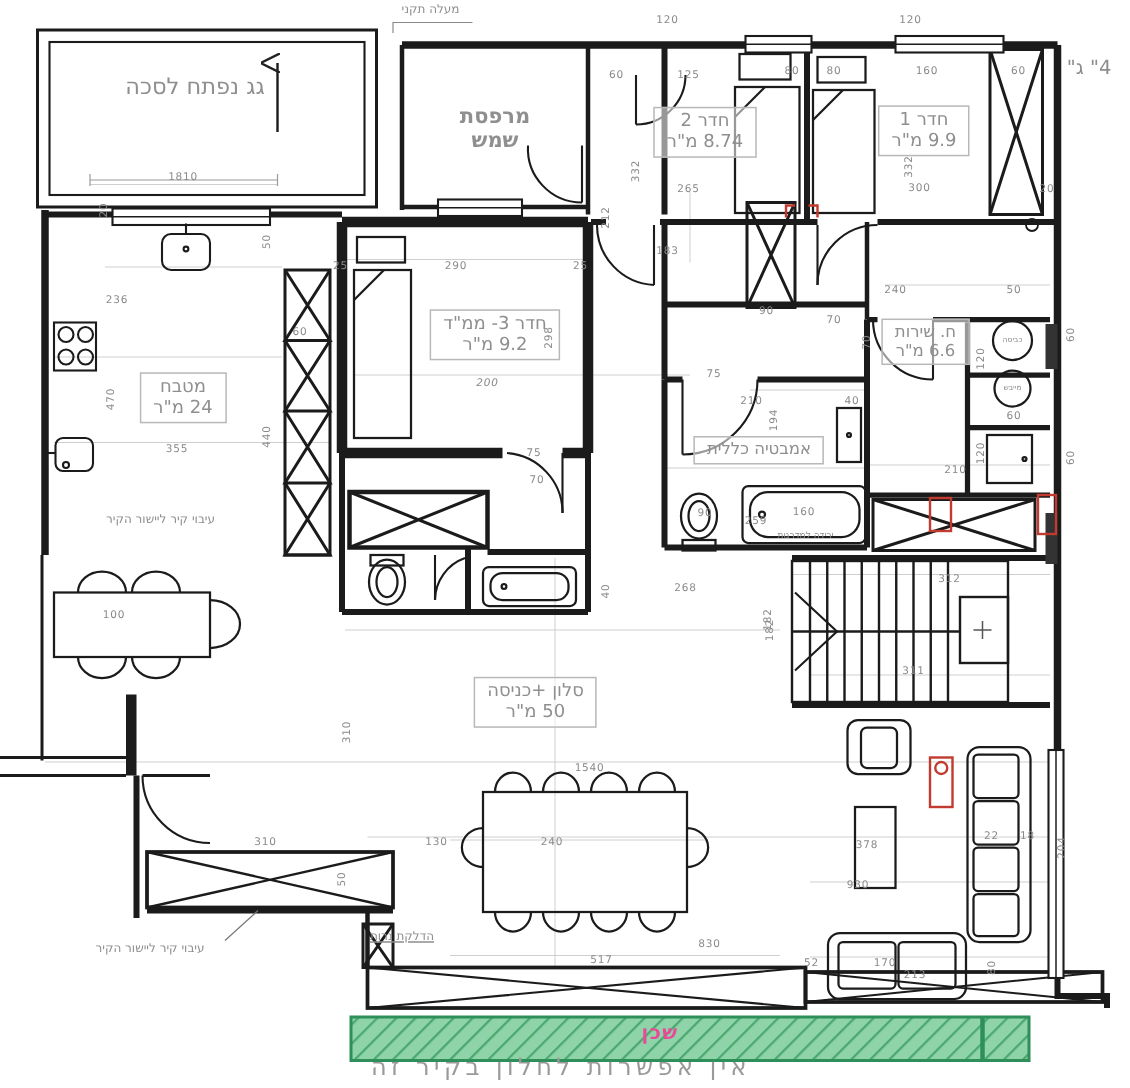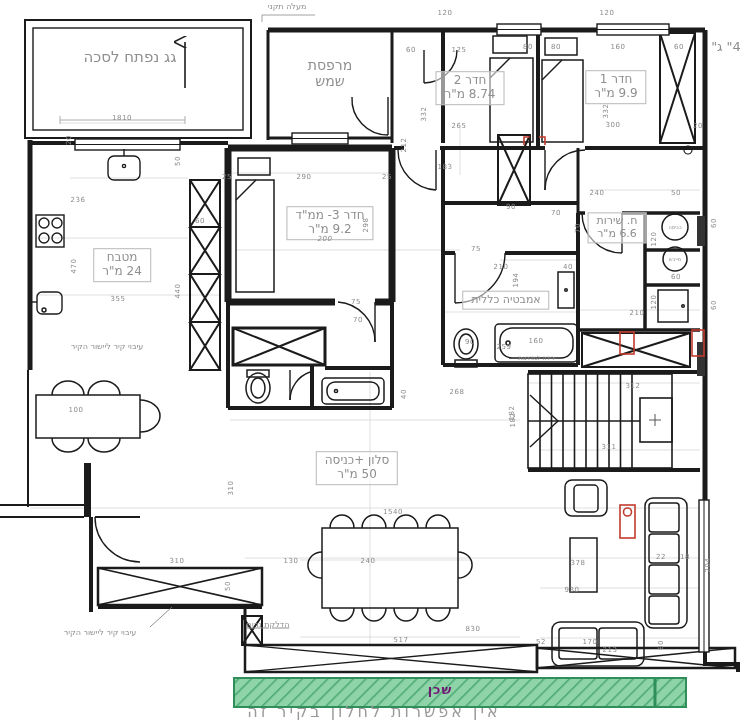--- a/index.html
+++ b/index.html
@@ -8,21 +8,21 @@
   #plan svg{position:absolute;left:0;top:0;}
   .lbl{position:absolute;transform:translate(-50%,-50%);direction:rtl;text-align:center;
        color:#8f8f8f;line-height:1.15;white-space:nowrap;pointer-events:none;}
   .lbl.boxed{border:1px solid #b8b8b8;padding:2px 8px;background:rgba(255,255,255,.55);}
   .dim{position:absolute;transform:translate(-50%,-50%);color:#8a8a8a;font-size:7px;
        white-space:nowrap;pointer-events:none;letter-spacing:.5px;}
   .dim.rot{transform:translate(-50%,-50%) rotate(-90deg);}
   .anno{position:absolute;transform:translate(-50%,-50%);direction:rtl;color:#8d8d8d;
         white-space:nowrap;pointer-events:none;}
   .anno.underline{text-decoration:underline;}
-  .anno.green{color:#701a75;font-weight:bold;letter-spacing:1px;}
+  .anno.green{color:#ec4899;font-weight:bold;letter-spacing:1px;}
   .anno.big{letter-spacing:3px;color:#9a9a9a;}
 </style>
 </head>
 <body>
 
 <div id="plan">
 <svg width="753" height="725" viewBox="0 0 753 725">
   <defs>
     <pattern id="greenhatch" width="9" height="9" patternTransform="rotate(45)" patternUnits="userSpaceOnUse">
       <rect width="9" height="9" fill="#8fd4a8"></rect>
@@ -338,21 +338,21 @@
 
   <g stroke="#8a8a8a" stroke-width="0.8" fill="none">
     <path d="M262 22 V15 H315"></path>
   </g>
 </svg>
 
 <div id="labels-layer">
       <div class="lbl" style="left: 130px; top: 58px; font-size: 15px;">
         <div>גג נפתח לסכה</div>
       </div>
-      <div class="lbl" style="left: 330px; top: 73px; font-size: 14px;">
+      <div class="lbl" style="left: 330px; top: 86px; font-size: 14px; font-weight: bold;">
         <div>מרפסת</div>
         <div>שמש</div>
       </div>
       <div class="lbl boxed" style="left: 470px; top: 88px; font-size: 12px;">
         <div>חדר 2</div>
         <div>8.74 מ"ר</div>
       </div>
       <div class="lbl boxed" style="left: 616px; top: 87px; font-size: 12px;">
         <div>חדר 1</div>
         <div>9.9 מ"ר</div>
@@ -405,21 +405,21 @@
       <div class="dim" style="left: 78px; top: 200px;">236</div>
       <div class="dim rot" style="left: 74px; top: 266px;">470</div>
       <div class="dim" style="left: 118px; top: 299px;">355</div>
       <div class="dim rot" style="left: 178px; top: 291px;">440</div>
       <div class="dim rot" style="left: 178px; top: 161px;">50</div>
       <div class="dim" style="left: 200px; top: 221px;">60</div>
       <div class="dim" style="left: 304px; top: 177px;">290</div>
       <div class="dim" style="left: 227px; top: 177px;">25</div>
       <div class="dim" style="left: 387px; top: 177px;">25</div>
       <div class="dim rot" style="left: 366px; top: 225px;">298</div>
-      <div class="dim" style="left: 325px; top: 239px; font-style: italic;">200</div>
+      <div class="dim" style="left: 325px; top: 255px; font-style: italic;">200</div>
       <div class="dim" style="left: 356px; top: 302px;">75</div>
       <div class="dim" style="left: 358px; top: 320px;">70</div>
       <div class="dim" style="left: 445px; top: 167px;">183</div>
       <div class="dim" style="left: 511px; top: 207px;">90</div>
       <div class="dim" style="left: 556px; top: 213px;">70</div>
       <div class="dim" style="left: 476px; top: 249px;">75</div>
       <div class="dim" style="left: 597px; top: 193px;">240</div>
       <div class="dim" style="left: 676px; top: 193px;">50</div>
       <div class="dim" style="left: 501px; top: 267px;">210</div>
       <div class="dim" style="left: 568px; top: 267px;">40</div>

